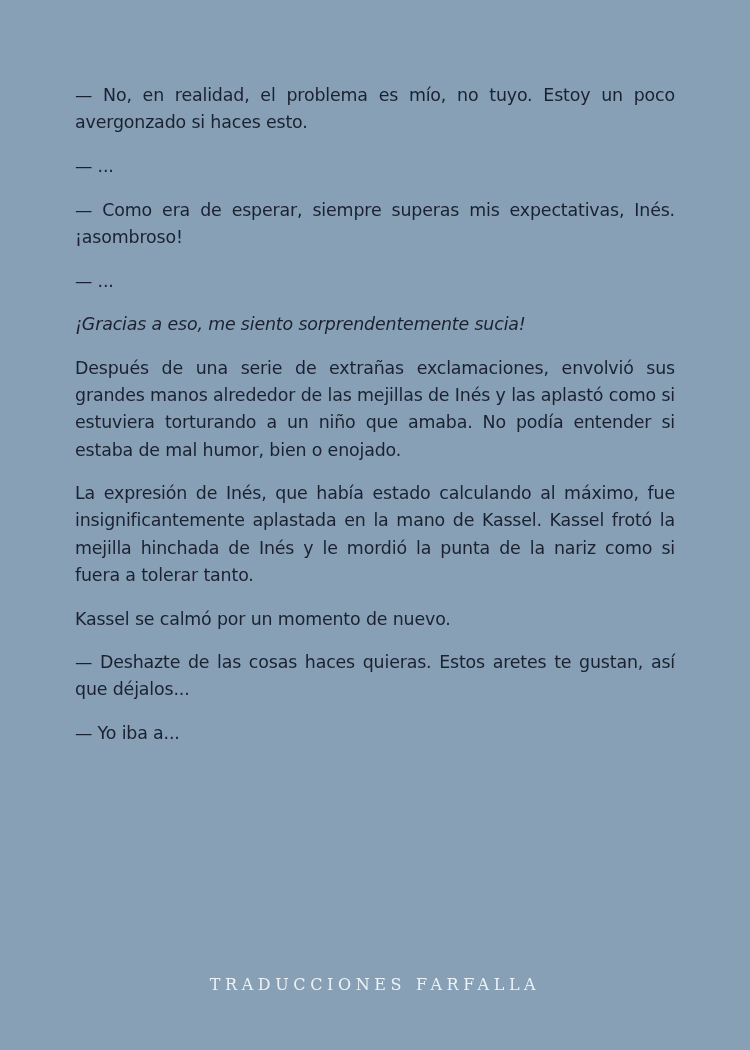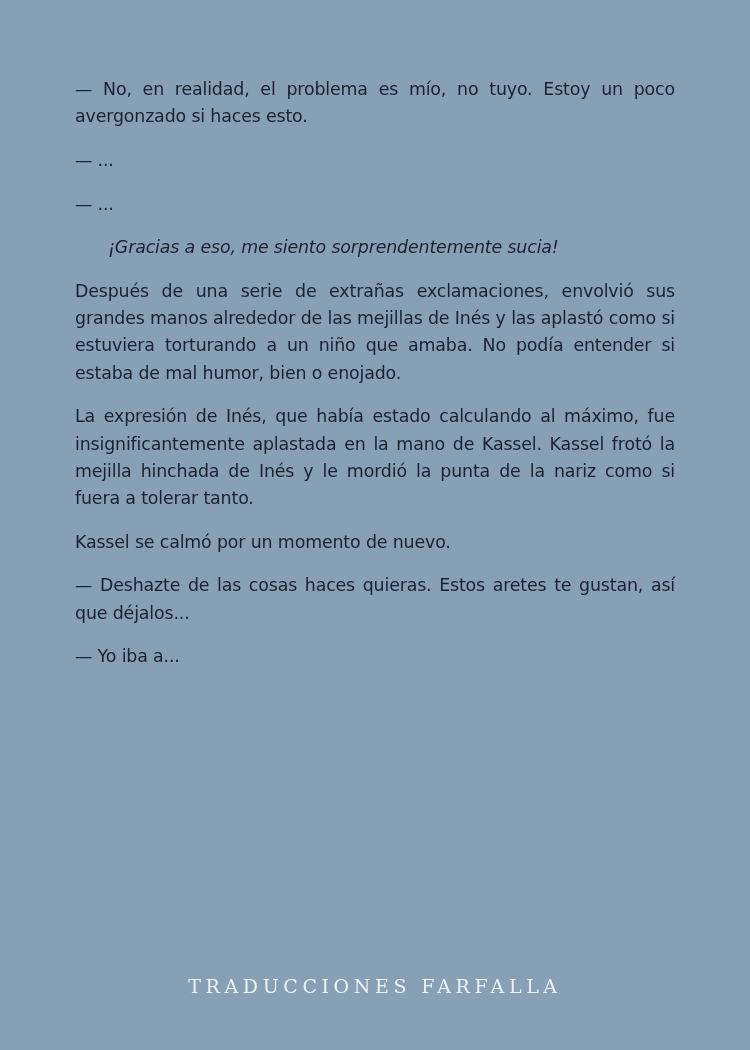--- a/index.html
+++ b/index.html
@@ -9,58 +9,58 @@
   body {
     width: 750px;
     height: 1050px;
     background: #87a0b5;
     position: relative;
     overflow: hidden;
   }
   .page {
     position: absolute;
     left: 75px;
-    top: 76px;
+    top: 82px;
     width: 600px;
   }
   .para {
     font-family: "DejaVu Sans", sans-serif;
     font-size: 17.4px;
     line-height: 27.2px;
     color: #1b2130;
     text-align: justify;
     margin: 0 0 16.5px 0;
     letter-spacing: -0.15px;
     word-spacing: 0px;
   }
   .para em {
-    margin-left: 33px;
   }
   .footer {
     position: absolute;
     left: 0;
     width: 750px;
     top: 975px;
     text-align: center;
     font-family: "DejaVu Serif", serif;
-    font-size: 19px;
+    font-size: 16px;
     letter-spacing: 4.6px;
     color: #eef2f6;
   }
   .footer span.gap {
     display: inline-block;
     width: 10px;
   }
 </style>
 </head>
 <body>
 
 <div class="page">
   <p class="para">— No, en realidad, el problema es mío, no tuyo. Estoy un poco avergonzado si haces esto.</p>
   <p class="para">— ...</p>
+  <p class="para">— Como era de esperar, siempre superas mis expectativas, Inés. ¡asombroso!</p>
   <p class="para">— ...</p>
   <p class="para"><em>¡Gracias a eso, me siento sorprendentemente sucia!</em></p>
   <p class="para">Después de una serie de extrañas exclamaciones, envolvió sus grandes manos alrededor de las mejillas de Inés y las aplastó como si estuviera torturando a un niño que amaba. No podía entender si estaba de mal humor, bien o enojado.</p>
   <p class="para">La expresión de Inés, que había estado calculando al máximo, fue insignificantemente aplastada en la mano de Kassel. Kassel frotó la mejilla hinchada de Inés y le mordió la punta de la nariz como si fuera a tolerar tanto.</p>
   <p class="para">Kassel se calmó por un momento de nuevo.</p>
   <p class="para">— Deshazte de las cosas haces quieras. Estos aretes te gustan, así que déjalos...</p>
   <p class="para">— Yo iba a...</p>
 </div>
 
 <div class="footer">

